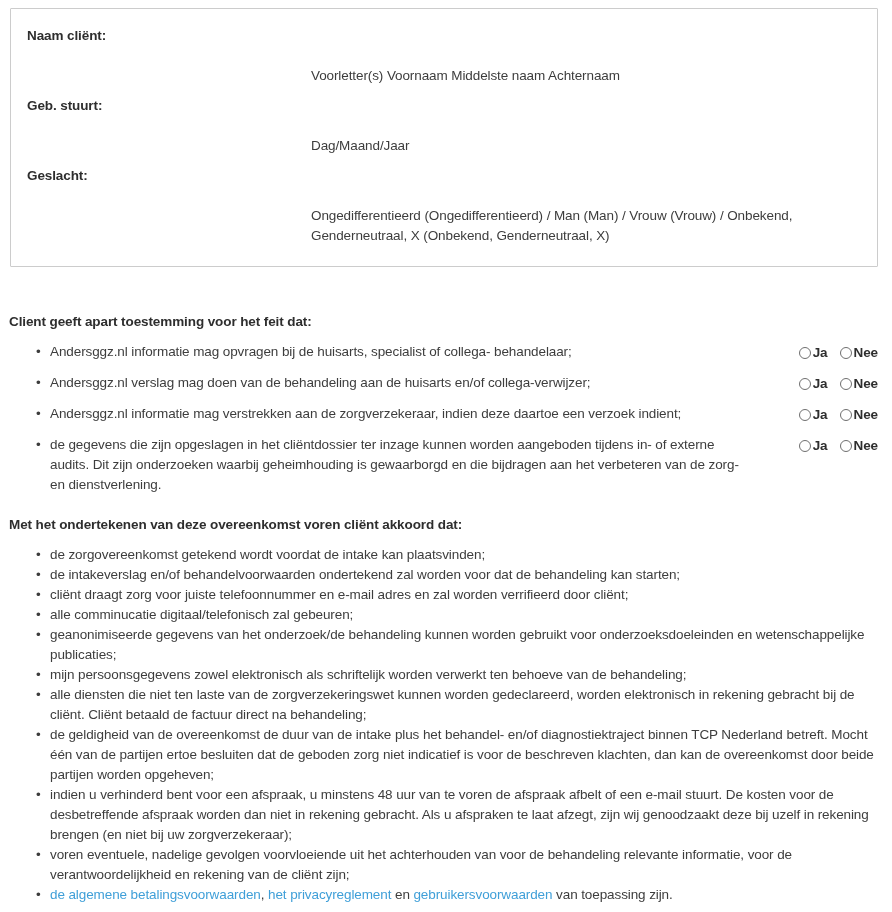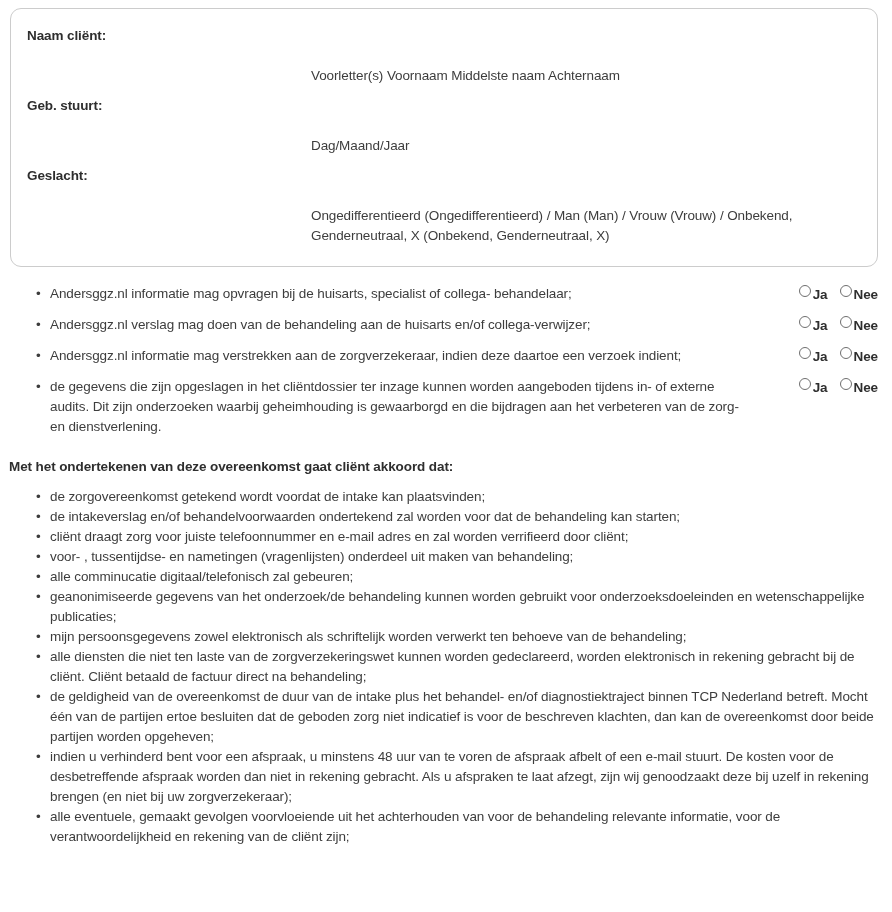--- a/index.html
+++ b/index.html
@@ -15,21 +15,21 @@
   }
   .page {
     padding: 0 14px 0 9px;
   }
 
   
   .info-box {
     margin-top: 8px;
     margin-left: 1px;
     border: 1px solid #cccccc;
-    border-radius: 11px;
+    border-radius: 1px;
     padding: 17px 16px 20px 16px;
     background: #ffffff;
   }
   .info-row {
     display: flex;
     line-height: 20px;
     margin-bottom: 10px;
   }
   .info-row:last-child { margin-bottom: 0; }
   .info-label {
@@ -46,21 +46,21 @@
   
   .section-heading {
     font-weight: bold;
     color: #2e2e2e;
     line-height: 20px;
   }
   .consent-heading { margin-top: 45px; }
   .agreement-heading { margin-top: 20px; }
 
   
-  .consent-list { margin-top: 17px; }
+  .consent-list { margin-top: 10px; }
   .consent-row {
     display: flex;
     align-items: flex-start;
     margin-bottom: 10px;
     line-height: 20px;
   }
   .bullet-text {
     position: relative;
     padding-left: 41px;
   }
@@ -78,21 +78,21 @@
   .radio-group {
     margin-left: auto;
     display: flex;
     align-items: center;
     gap: 12px;
     padding-top: 1px;
     white-space: nowrap;
   }
   .radio-option {
     display: inline-flex;
-    align-items: flex-start;
+    align-items: center;
     gap: 2px;
     cursor: pointer;
   }
   .radio-circle {
     width: 12px;
     height: 12px;
     border: 1px solid #6f6f6f;
     border-radius: 50%;
     background: #ffffff;
     display: inline-block;
@@ -137,20 +137,21 @@
     <div class="info-row">
       <div class="info-label">Geb. stuurt:</div>
       <div class="info-value">Dag/Maand/Jaar</div>
     </div>
     <div class="info-row">
       <div class="info-label">Geslacht:</div>
       <div class="info-value">Ongedifferentieerd (Ongedifferentieerd) / Man (Man) / Vrouw (Vrouw) / Onbekend, Genderneutraal, X (Onbekend, Genderneutraal, X)</div>
     </div>
   </div>
 
+  <div class="section-heading consent-heading">Client geeft apart toestemming voor het feit dat:</div>
 
   <div class="consent-list">
 
     <div class="consent-row">
       <div class="bullet-text">Andersggz.nl informatie mag opvragen bij de huisarts, specialist of collega- behandelaar;</div>
       <div class="radio-group">
         <span class="radio-option">
             <span class="radio-circle"></span>
             <span class="radio-label">Ja</span>
           </span>
@@ -198,29 +199,31 @@
           </span>
         <span class="radio-option">
             <span class="radio-circle"></span>
             <span class="radio-label">Nee</span>
           </span>
       </div>
     </div>
 
   </div>
 
-  <div class="section-heading agreement-heading">Met het ondertekenen van deze overeenkomst gaat cliënt akkoord dat:</div>
+  <div class="section-heading agreement-heading">Met het ondertekenen van deze overeenkomst voren cliënt akkoord dat:</div>
 
   <div class="agreement-list">
     <div class="agreement-item">de zorgovereenkomst getekend wordt voordat de intake kan plaatsvinden;</div>
     <div class="agreement-item">de intakeverslag en/of behandelvoorwaarden ondertekend zal worden voor dat de behandeling kan starten;</div>
     <div class="agreement-item">cliënt draagt zorg voor juiste telefoonnummer en e-mail adres en zal worden verrifieerd door cliënt;</div>
-    <div class="agreement-item">voor- , tussentijdse- en nametingen (vragenlijsten) onderdeel uit maken van behandeling;</div>
     <div class="agreement-item">alle comminucatie digitaal/telefonisch zal gebeuren;</div>
     <div class="agreement-item">geanonimiseerde gegevens van het onderzoek/de behandeling kunnen worden gebruikt voor onderzoeksdoeleinden en wetenschappelijke publicaties;</div>
     <div class="agreement-item">mijn persoonsgegevens zowel elektronisch als schriftelijk worden verwerkt ten behoeve van de behandeling;</div>
     <div class="agreement-item">alle diensten die niet ten laste van de zorgverzekeringswet kunnen worden gedeclareerd, worden elektronisch in rekening gebracht bij de cliënt. Cliënt betaald de factuur direct na behandeling;</div>
     <div class="agreement-item">de geldigheid van de overeenkomst de duur van de intake plus het behandel- en/of diagnostiektraject binnen TCP Nederland betreft. Mocht één van de partijen ertoe besluiten dat de geboden zorg niet indicatief is voor de beschreven klachten, dan kan de overeenkomst door beide partijen worden opgeheven;</div>
     <div class="agreement-item">indien u verhinderd bent voor een afspraak, u minstens 48 uur van te voren de afspraak afbelt of een e-mail stuurt. De kosten voor de desbetreffende afspraak worden dan niet in rekening gebracht. Als u afspraken te laat afzegt, zijn wij genoodzaakt deze bij uzelf in rekening brengen (en niet bij uw zorgverzekeraar);</div>
-    <div class="agreement-item">alle eventuele, gemaakt gevolgen voorvloeiende uit het achterhouden van voor de behandeling relevante informatie, voor de verantwoordelijkheid en rekening van de cliënt zijn;</div>
+    <div class="agreement-item">voren eventuele, nadelige gevolgen voorvloeiende uit het achterhouden van voor de behandeling relevante informatie, voor de verantwoordelijkheid en rekening van de cliënt zijn;</div>
+    <div class="agreement-item">
+      <a class="doc-link">de algemene betalingsvoorwaarden</a><span>, </span><a class="doc-link">het privacyreglement</a><span> en </span><a class="doc-link">gebruikersvoorwaarden</a><span> van toepassing zijn.</span>
+    </div>
   </div>
 
 </div>
 
 </body></html>

